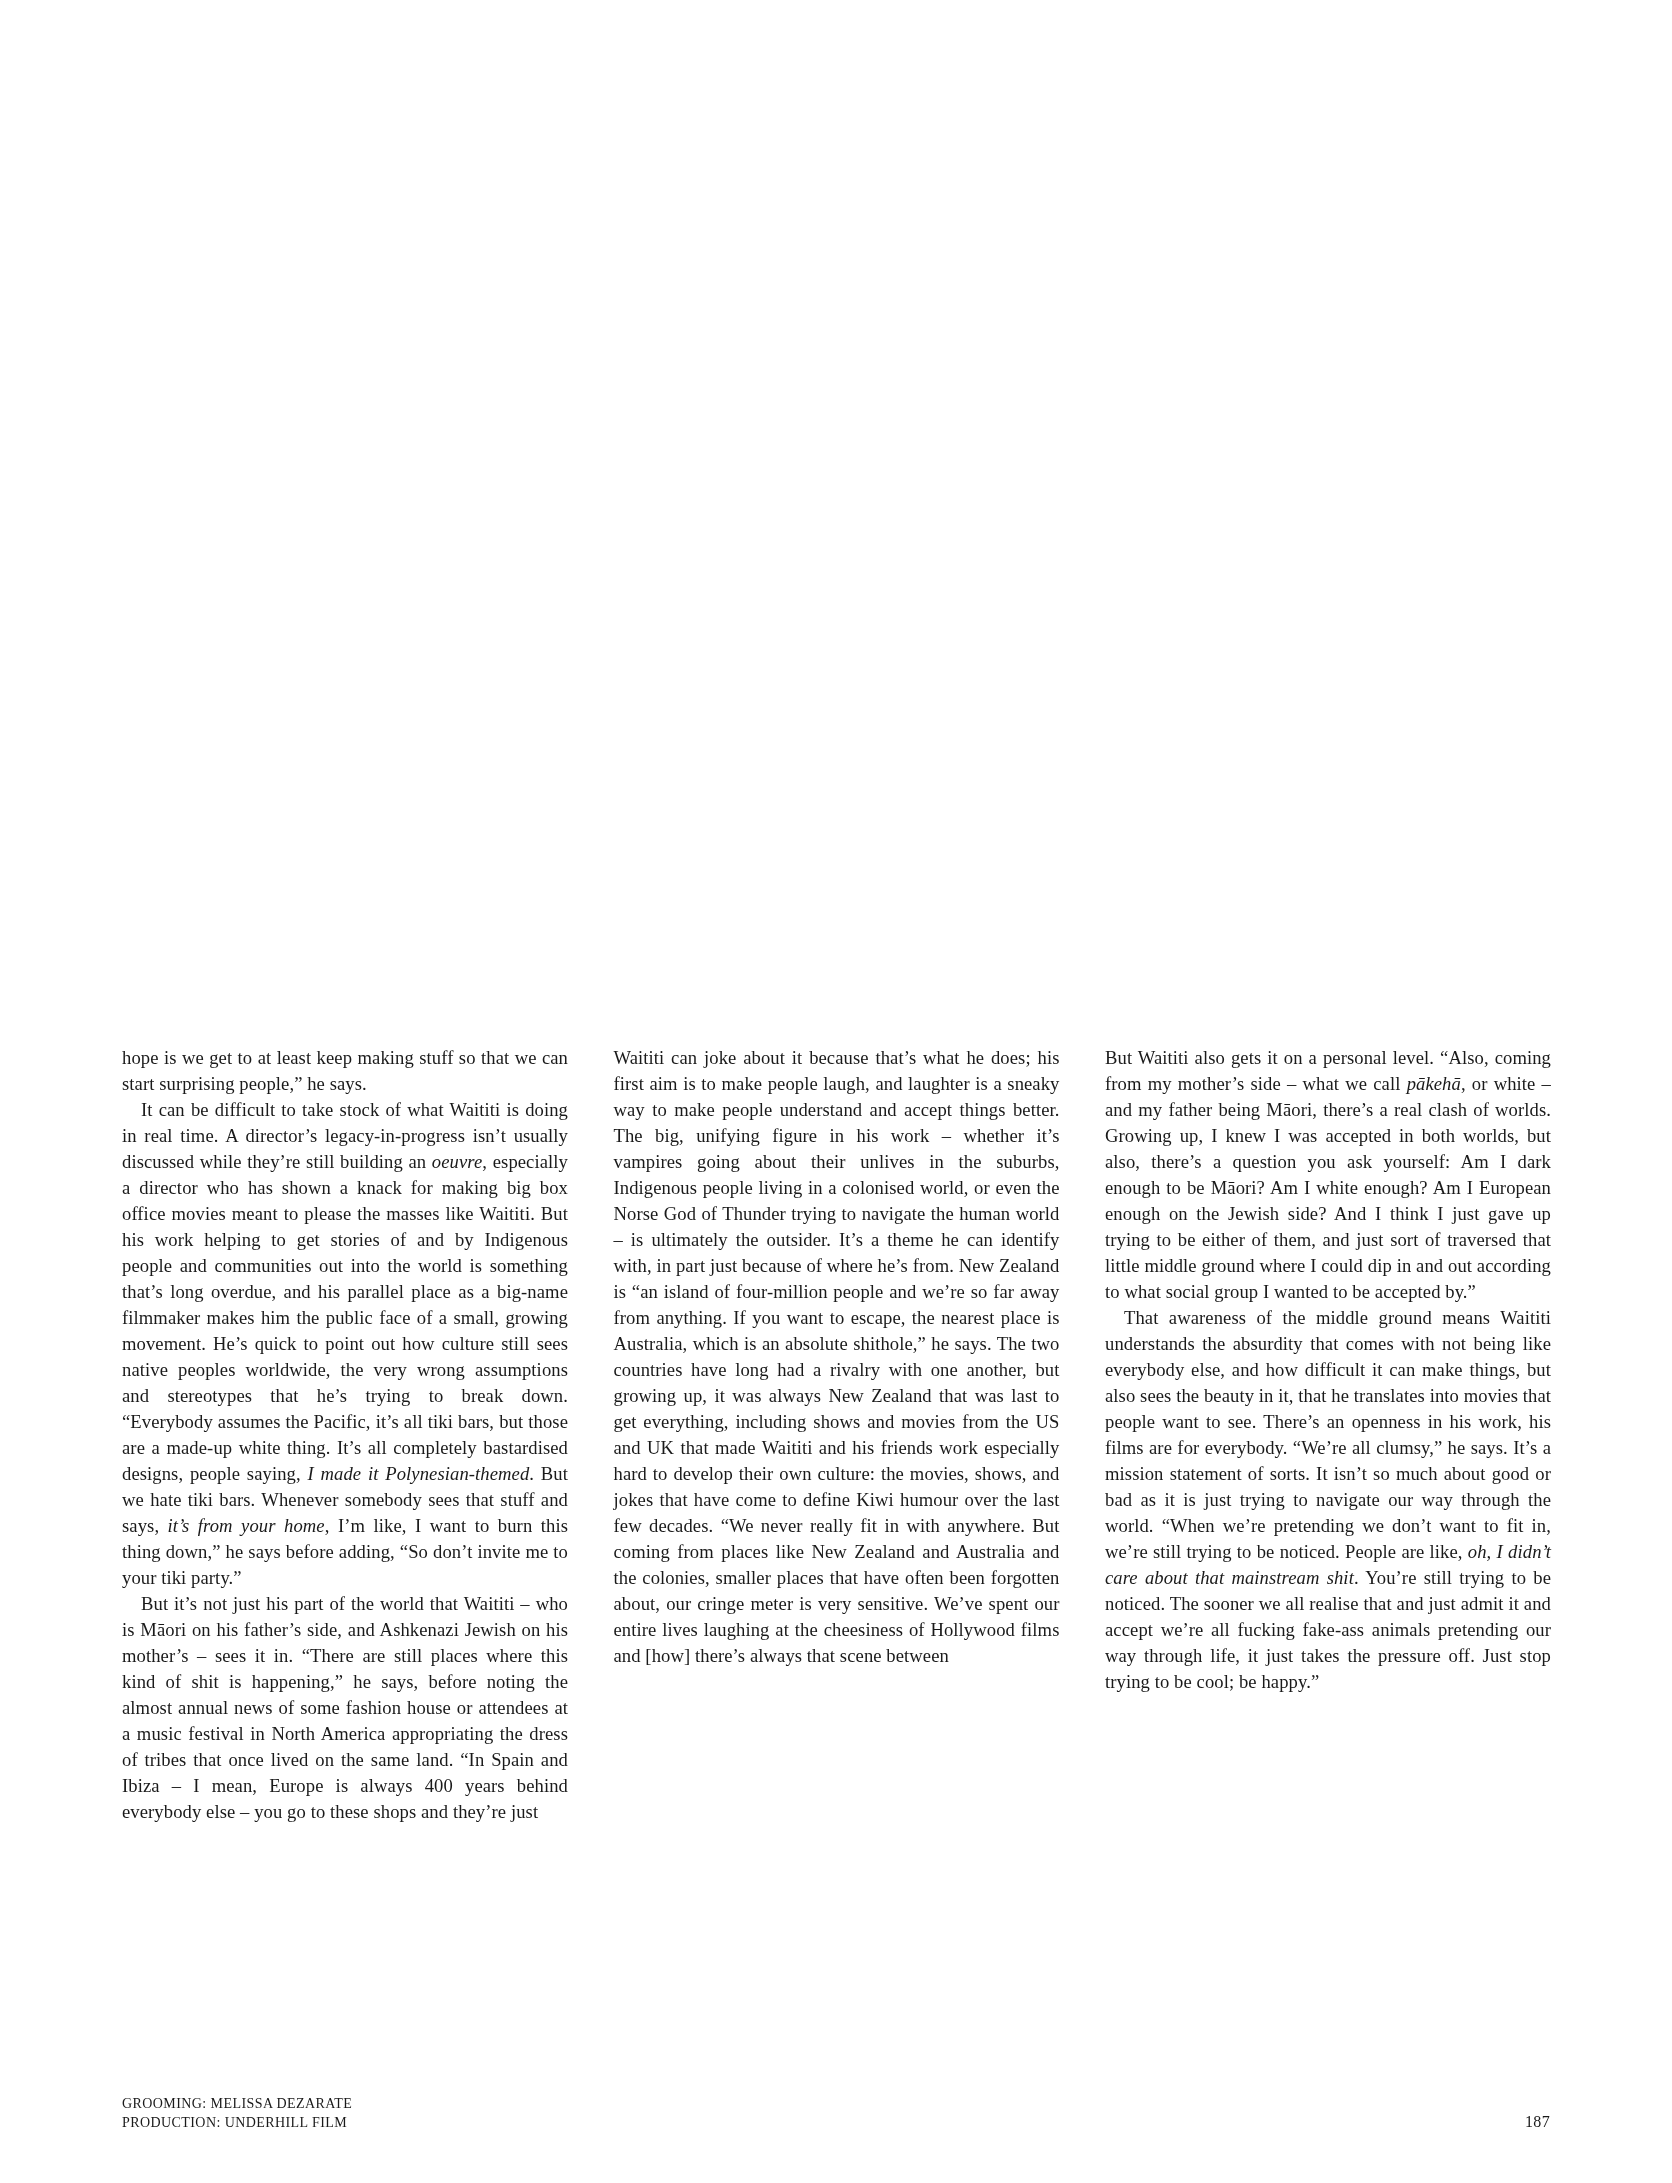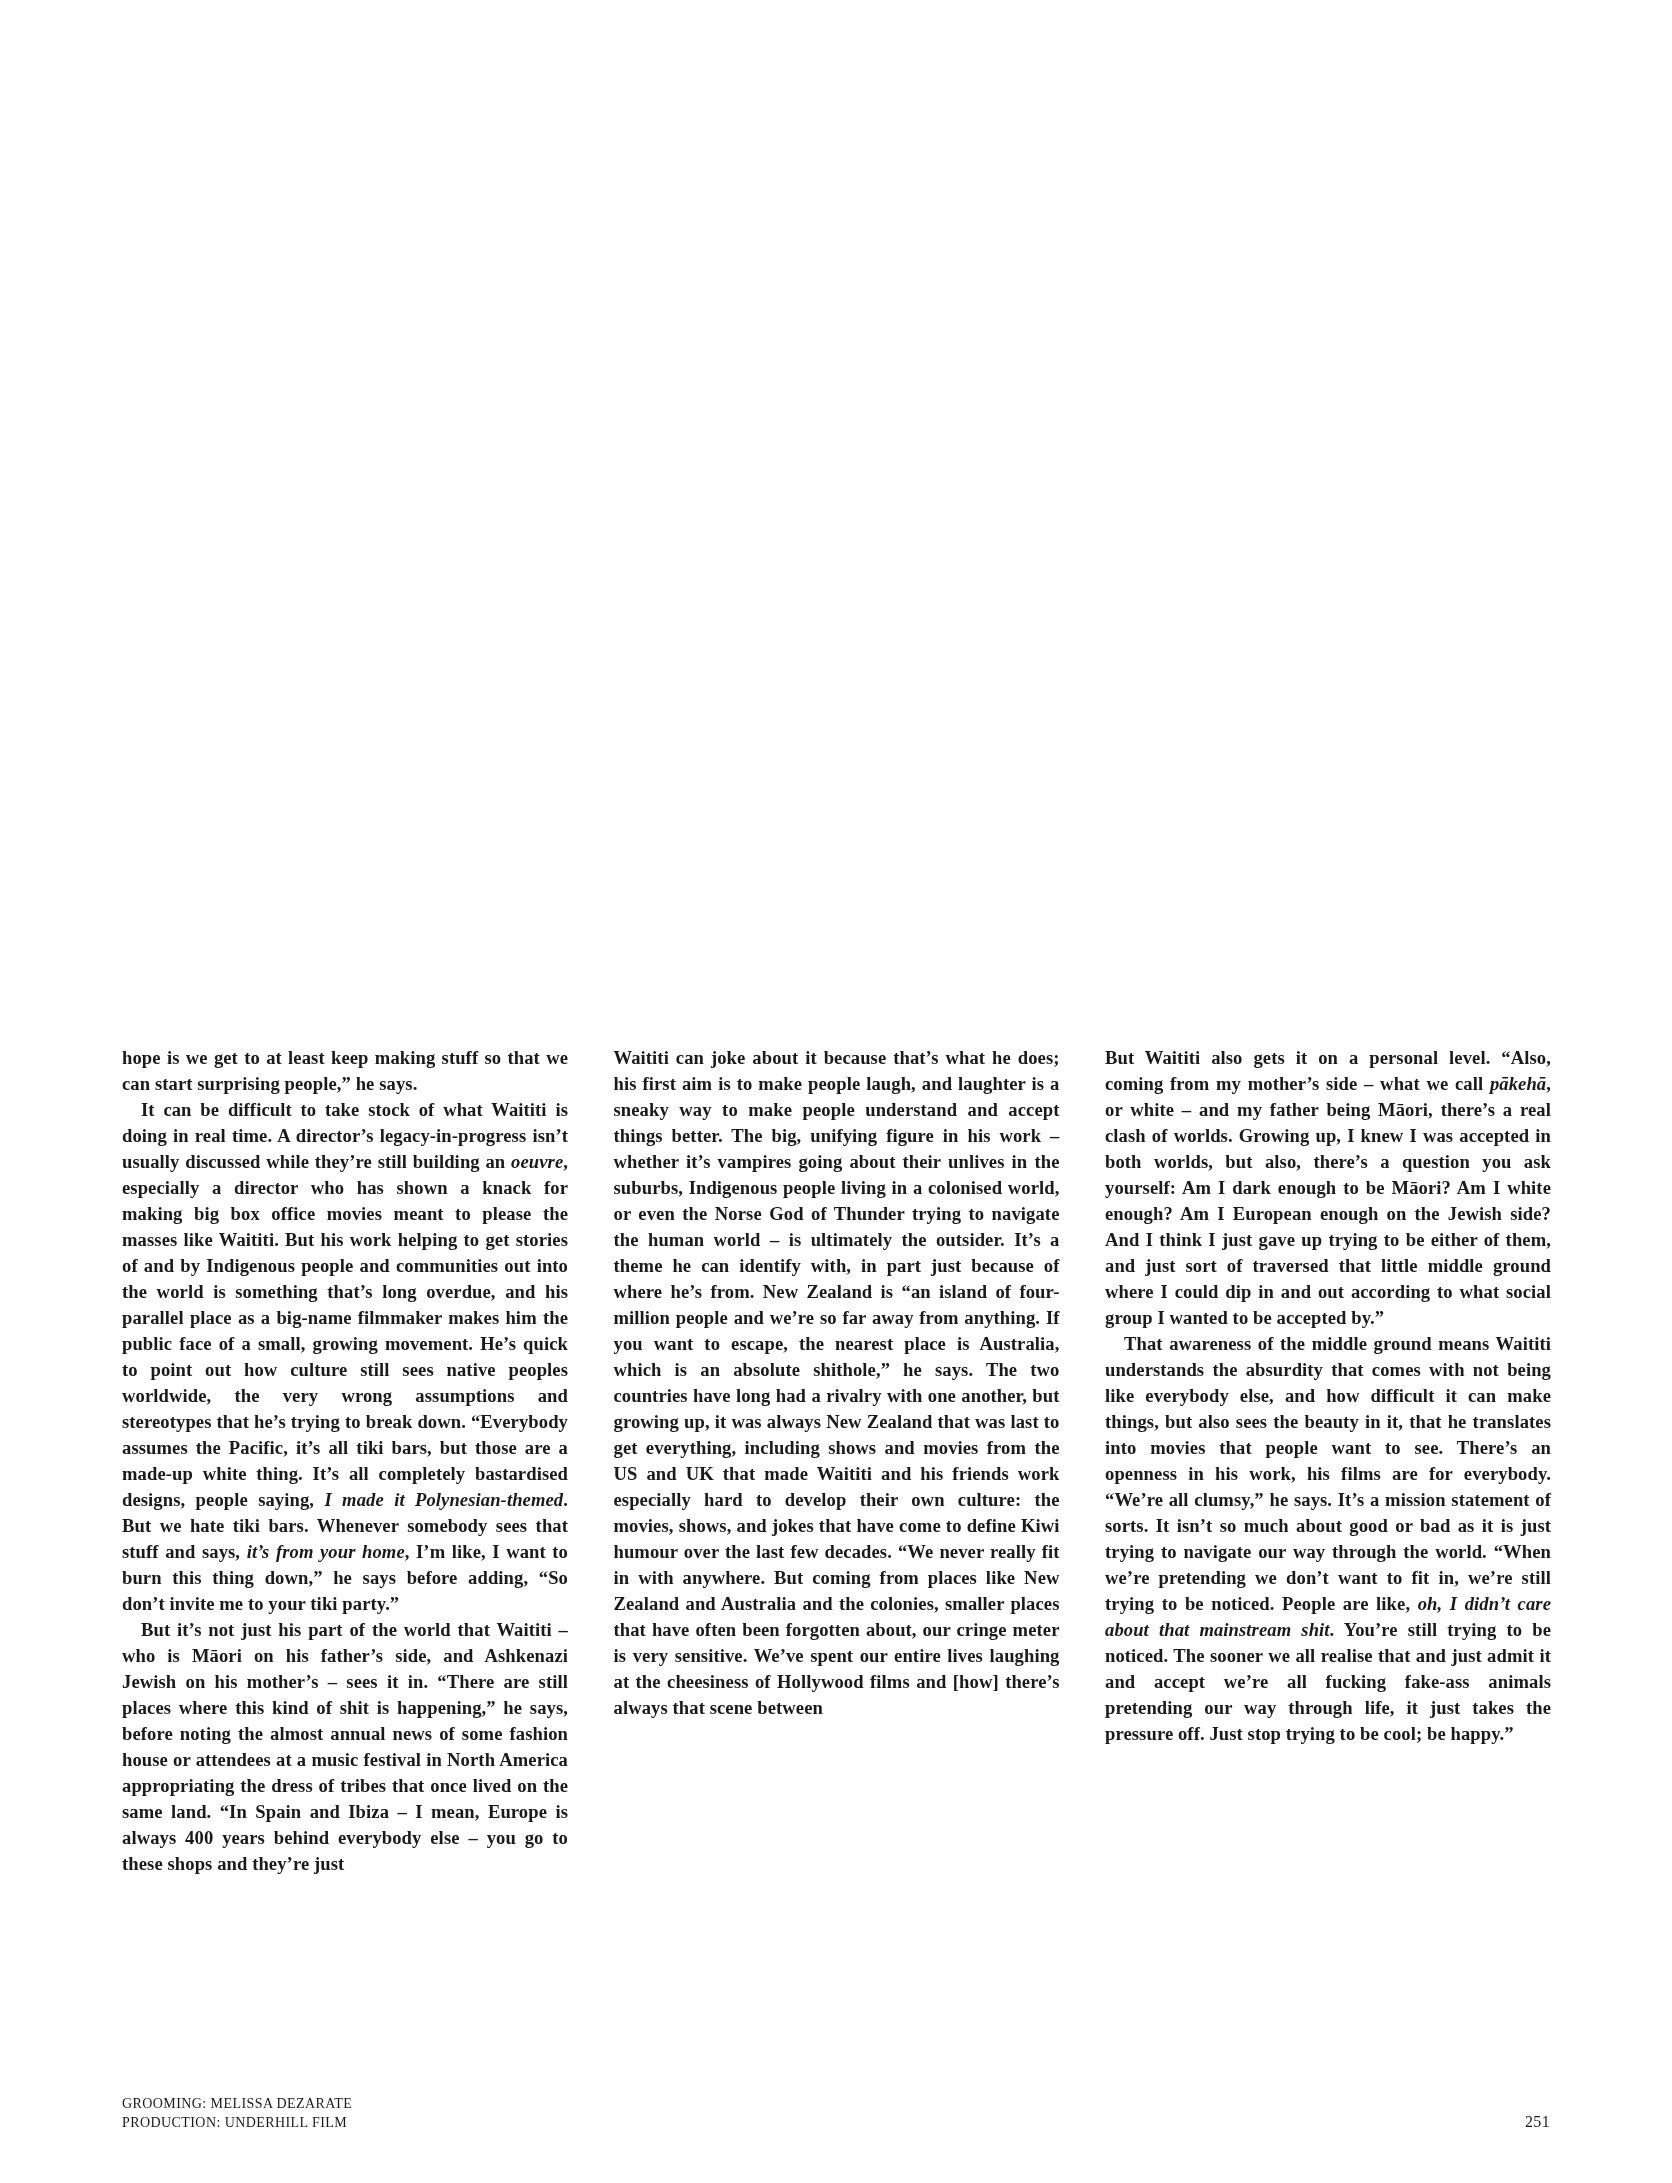--- a/index.html
+++ b/index.html
@@ -24,21 +24,20 @@
     background: #ffffff;
   }
   .columns {
     position: absolute;
     left: 122px;
     top: 1045px;
     width: 1429px;
     display: flex;
     justify-content: space-between;
     gap: 45px;
-    font-weight: bold;
   }
   .col {
     width: 446px;
   }
   .col p {
     margin: 0;
     font-size: 18.6px;
     line-height: 26px;
     text-align: justify;
     text-justify: inter-word;
@@ -95,16 +94,16 @@
       <p>That awareness of the middle ground means Waititi understands the absurdity that comes with not being like everybody else, and how difficult it can make things, but also sees the beauty in it, that he translates into movies that people want to see. There’s an openness in his work, his films are for everybody. “We’re all clumsy,” he says. It’s a mission statement of sorts. It isn’t so much about good or bad as it is just trying to navigate our way through the world.  “When we’re pretending we don’t want to fit in, we’re still trying to be noticed. People are like, <i>oh, I didn’t care about that mainstream shit</i>. You’re still trying to be noticed. The sooner we all realise that and just admit it and accept we’re all fucking fake-ass animals pretending our way through life, it just takes the pressure off. Just stop trying to be cool; be happy.”</p>
     </div>
 
   </div>
 
   <div class="footer">
     <div>GROOMING: MELISSA DEZARATE</div>
     <div>PRODUCTION: UNDERHILL FILM</div>
   </div>
 
-  <div class="page-number">251</div>
+  <div class="page-number">187</div>
 
 </div>
 
 
 </body></html>

